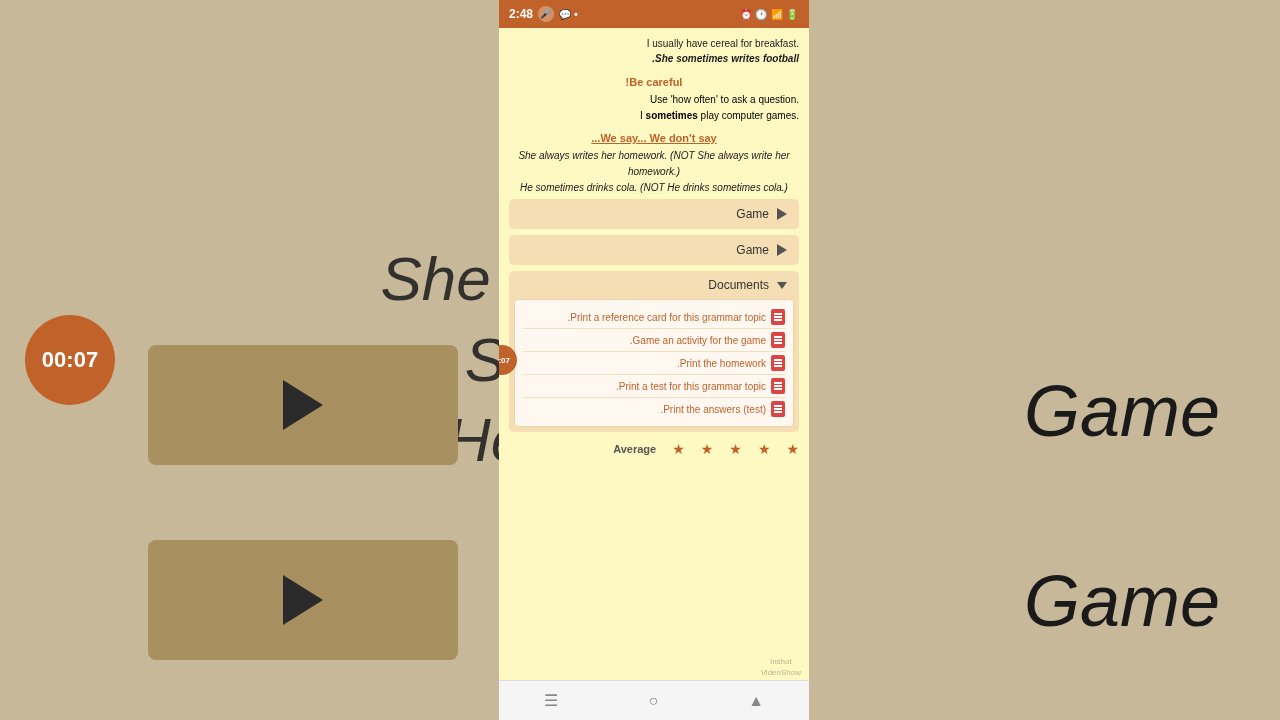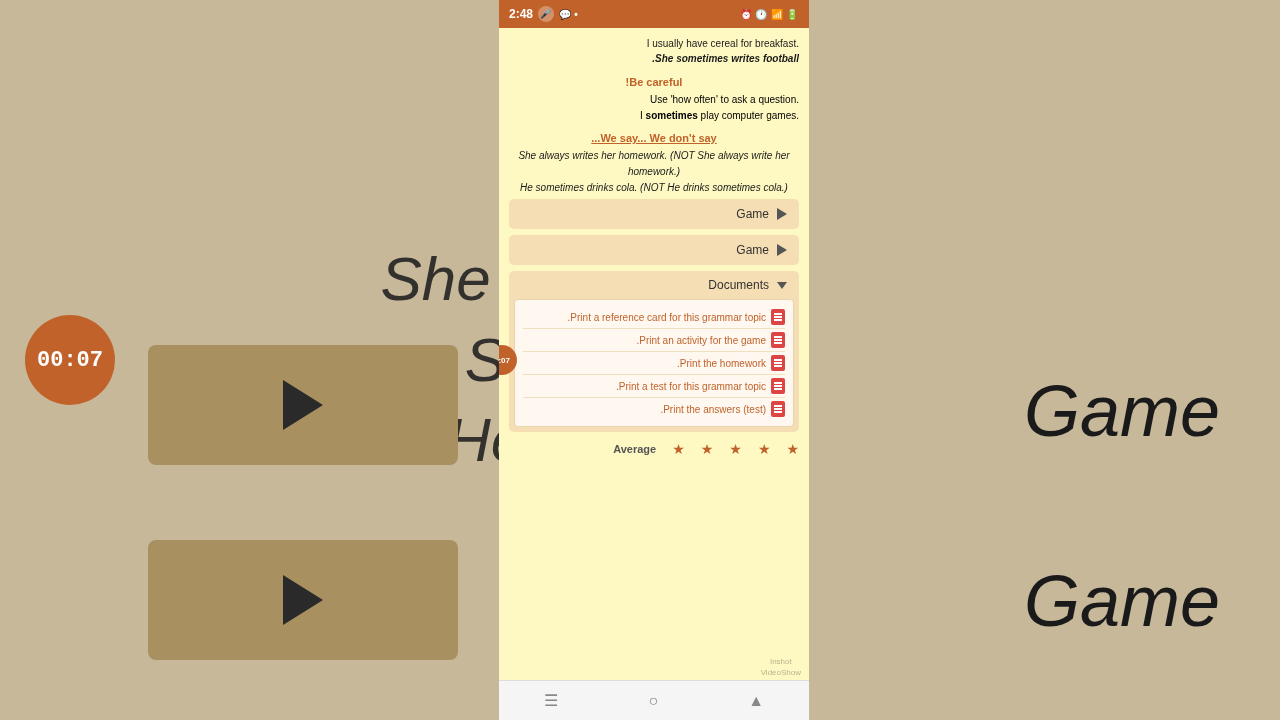--- a/index.html
+++ b/index.html
@@ -43,21 +43,20 @@
       width: 90px;
       height: 90px;
       border-radius: 50%;
       background: #c0622a;
       display: flex;
       align-items: center;
       justify-content: center;
       color: white;
       font-size: 22px;
       font-weight: bold;
-      font-family: Liberation Mono, monospace;
     }
 
     
     .left-game-panel {
       position: absolute;
       left: 148px;
       width: 310px;
     }
     .left-game-panel.top { top: 345px; }
     .left-game-panel.bottom { top: 540px; }
@@ -453,21 +452,21 @@
       <div class="documents-header">
         <span class="documents-title">Documents</span>
         <div class="chevron-down"></div>
       </div>
       <div class="documents-body">
         <div class="doc-item">
           <span class="doc-item-text">Print a reference card for this grammar topic.</span>
           <div class="doc-icon"></div>
         </div>
         <div class="doc-item">
-          <span class="doc-item-text">Print an activity for the game.</span>
+          <span class="doc-item-text">Game an activity for the game.</span>
           <div class="doc-icon"></div>
         </div>
         <div class="doc-item">
           <span class="doc-item-text">Print the homework.</span>
           <div class="doc-icon"></div>
         </div>
         <div class="doc-item">
           <span class="doc-item-text">Print a test for this grammar topic.</span>
           <div class="doc-icon"></div>
         </div>

